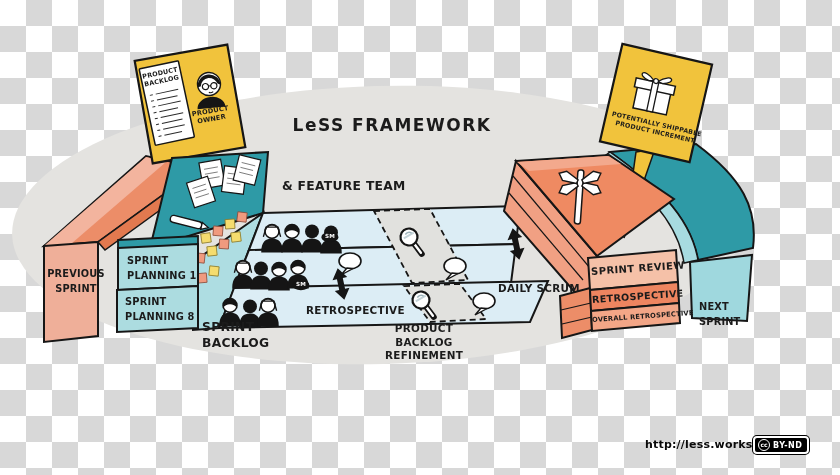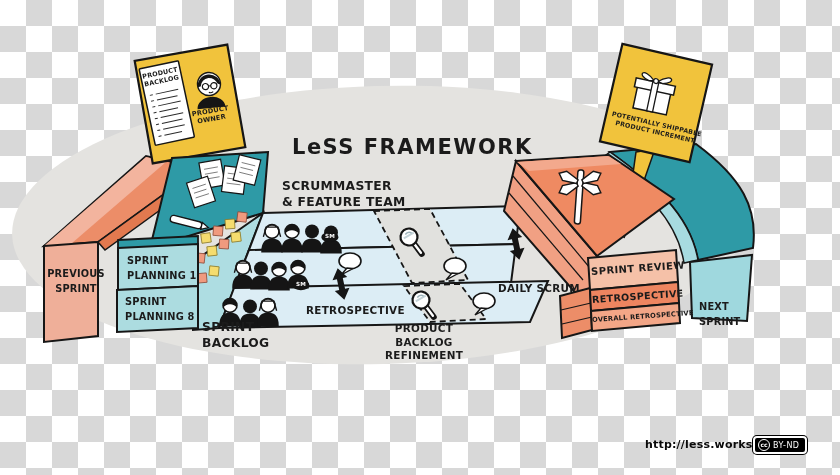--- a/index.html
+++ b/index.html
@@ -10,21 +10,21 @@
       linear-gradient(45deg,#d8d8d8 25%,transparent 25%,transparent 75%,#d8d8d8 75%),
       linear-gradient(45deg,#d8d8d8 25%,transparent 25%,transparent 75%,#d8d8d8 75%);
     background-size:52px 52px;
     background-position:0 0,26px 26px;
     font-family:"DejaVu Sans","Liberation Sans",sans-serif;
   }
   #art{position:absolute;left:0;top:0;}
   .lbl{position:absolute;font-weight:bold;color:#1b1b1b;white-space:nowrap;}
   .lbl span{display:block;}
   .ctr{text-align:center;}
-  .t-title{font-size:21px;letter-spacing:1.5px;margin-top:20px;}
+  .t-title{font-size:17px;letter-spacing:1.5px;}
   .t-big{font-size:12.3px;letter-spacing:0.3px;}
   .t-mid{font-size:10.4px;letter-spacing:0.3px;}
   .t-box{font-size:9.8px;letter-spacing:0.2px;line-height:15px;}
   .t-strip{font-size:10px;letter-spacing:0.4px;transform:rotate(-4deg);}
   .t-strip2{font-size:9.6px;letter-spacing:0.3px;transform:rotate(-4deg);}
   .t-strip3{font-size:6.7px;letter-spacing:0.2px;transform:rotate(-4deg);}
   .t-tiny{font-size:6.3px;line-height:7.6px;letter-spacing:0.2px;}
   .sm-badge{
     position:absolute;background:#141414;color:#ffffff;font-weight:bold;
     font-size:5.6px;line-height:1;padding:2px 3.5px;border-radius:50%;
@@ -32,21 +32,21 @@
   }
   .footer-url{position:absolute;left:645px;top:438px;width:104px;text-align:right;
     font-size:11px;font-weight:bold;color:#0a0a0a;letter-spacing:0.2px;}
   .cc-badge{
     position:absolute;left:753px;top:436px;height:14px;
     background:#000;border:2px solid #fff;box-shadow:0 0 0 1px #000;
     border-radius:4px;display:flex;align-items:center;gap:3px;padding:0 5px 0 3px;
   }
   .cc-circ{display:inline-block;width:10px;height:10px;border:1.3px solid #fff;border-radius:50%;
     color:#fff;font-size:6px;font-weight:bold;line-height:10px;text-align:center;}
-  .cc-text{color:#fff;font-size:8px;font-weight:normal;letter-spacing:0.5px;}
+  .cc-text{color:#fff;font-size:8px;font-weight:bold;letter-spacing:0.5px;}
 </style>
 </head>
 <body>
 
 <div id="stage">
 
 <svg id="art" width="840" height="475" viewBox="0 0 840 475">
   <defs>
     <g id="p-dark">
       <path d="M-9,12 C-9,3 -5,0.5 0,0.5 C5,0.5 9,3 9,12 Z" fill="#151515"></path>
@@ -253,21 +253,20 @@
         <polygon points="3,-2 17,-5 23,0 17,5 3,2" transform="rotate(205)"></polygon>
         <polygon points="3,-2 17,-5 23,0 17,5 3,2" transform="rotate(335)"></polygon>
       </g>
     </g>
   </g>
 </svg>
 
 <div class="lbl ctr t-title" style="left:292px;top:115px;width:200px;">LeSS FRAMEWORK</div>
 
 <div class="lbl t-big" style="left:282px;top:178px;line-height:16px;">
-  <span>SCRUMMASTER</span>
   <span>&amp; FEATURE TEAM</span>
 </div>
 
 <div class="lbl t-big" style="left:202px;top:320px;line-height:15.5px;">
   <span>SPRINT</span>
   <span>BACKLOG</span>
 </div>
 
 <div class="lbl t-mid" style="left:306px;top:304px;">RETROSPECTIVE</div>
 

